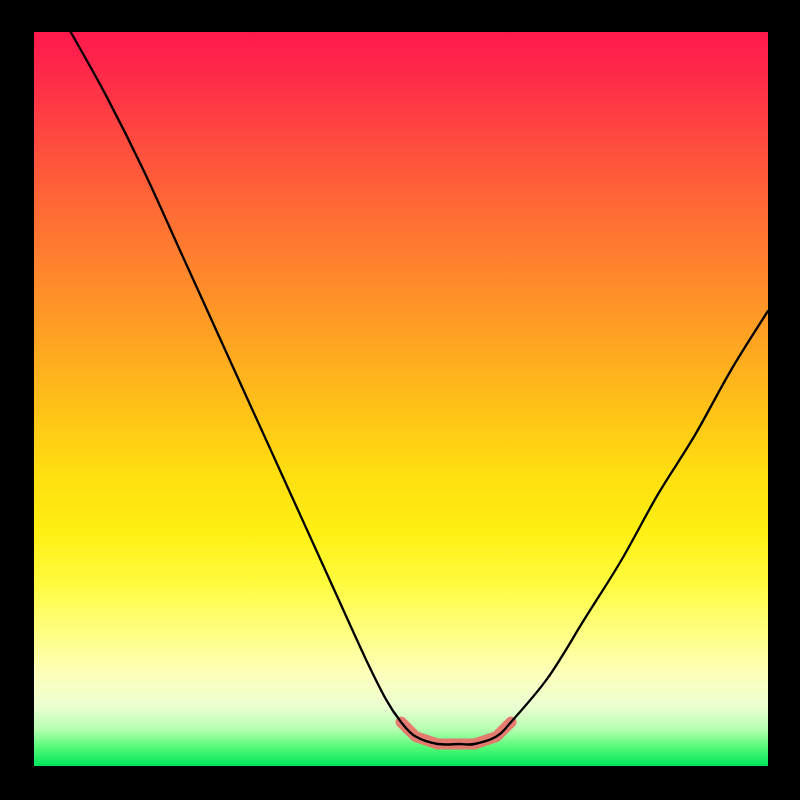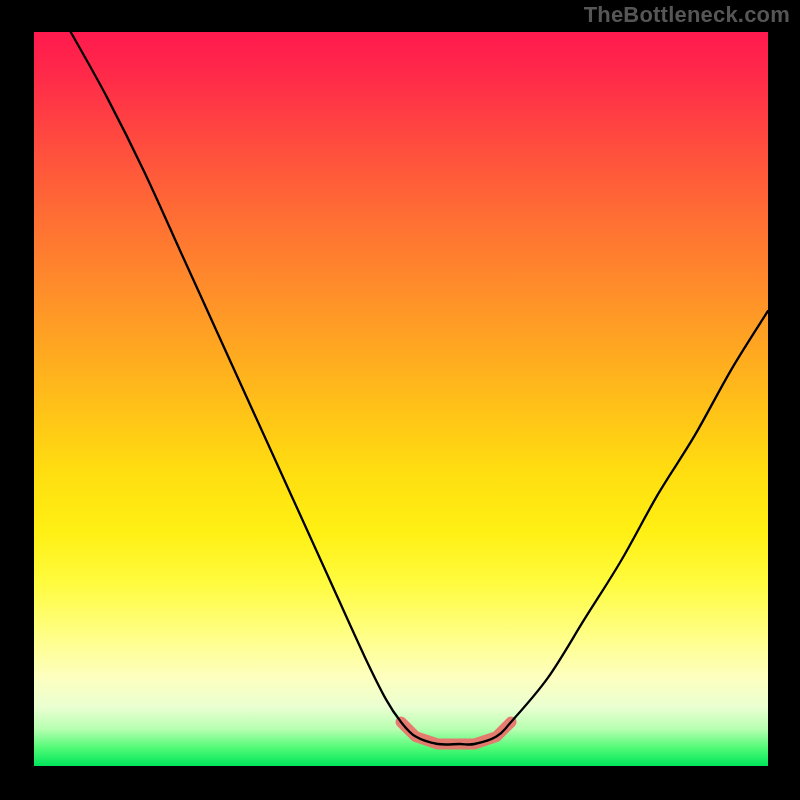--- a/index.html
+++ b/index.html
@@ -79,21 +79,20 @@
     stroke-linecap: round;
     stroke-linejoin: round;
     opacity: 0.95;
   }
 </style>
 </head>
 <body>
 
 <div class="frame">
 
-  <div class="watermark">TheBottleneck.com</div>
 
   <div class="plot">
     <div class="gradient"></div>
 
     <svg class="curve" viewBox="0 0 734 734" preserveAspectRatio="none">
       <path class="trough" d="M 367.0 690.0 L 381.7 704.6 L 403.7 712.0 L 425.7 712.0 L 440.4 712.0 L 462.4 704.6 L 477.1 690.0"></path>
       <path class="curve-main" d="M 36.7 0.0 C 42.8 11.0, 61.2 42.8, 73.4 66.1 C 85.6 89.3, 97.9 113.8, 110.1 139.5 C 122.3 165.1, 134.6 193.3, 146.8 220.2 C 159.0 247.1, 171.3 274.0, 183.5 300.9 C 195.7 327.9, 208.0 354.8, 220.2 381.7 C 232.4 408.6, 244.7 435.5, 256.9 462.4 C 269.1 489.3, 281.4 516.2, 293.6 543.2 C 305.8 570.1, 320.5 603.1, 330.3 623.9 C 340.1 644.7, 346.2 656.9, 352.3 667.9 C 358.4 679.0, 362.1 683.8, 367.0 690.0 C 371.9 696.1, 375.6 701.0, 381.7 704.6 C 387.8 708.3, 396.4 710.8, 403.7 712.0 C 411.0 713.2, 419.6 712.0, 425.7 712.0 C 431.8 712.0, 434.3 713.2, 440.4 712.0 C 446.5 710.8, 456.3 708.3, 462.4 704.6 C 468.5 701.0, 468.5 699.7, 477.1 690.0 C 485.7 680.2, 501.6 663.0, 513.8 645.9 C 526.0 628.8, 538.3 606.8, 550.5 587.2 C 562.7 567.6, 575.0 549.3, 587.2 528.5 C 599.4 507.7, 611.7 483.2, 623.9 462.4 C 636.1 441.6, 648.4 424.5, 660.6 403.7 C 672.8 382.9, 685.1 358.4, 697.3 337.6 C 709.5 316.8, 727.9 288.7, 734.0 278.9"></path>
     </svg>
   </div>
 

